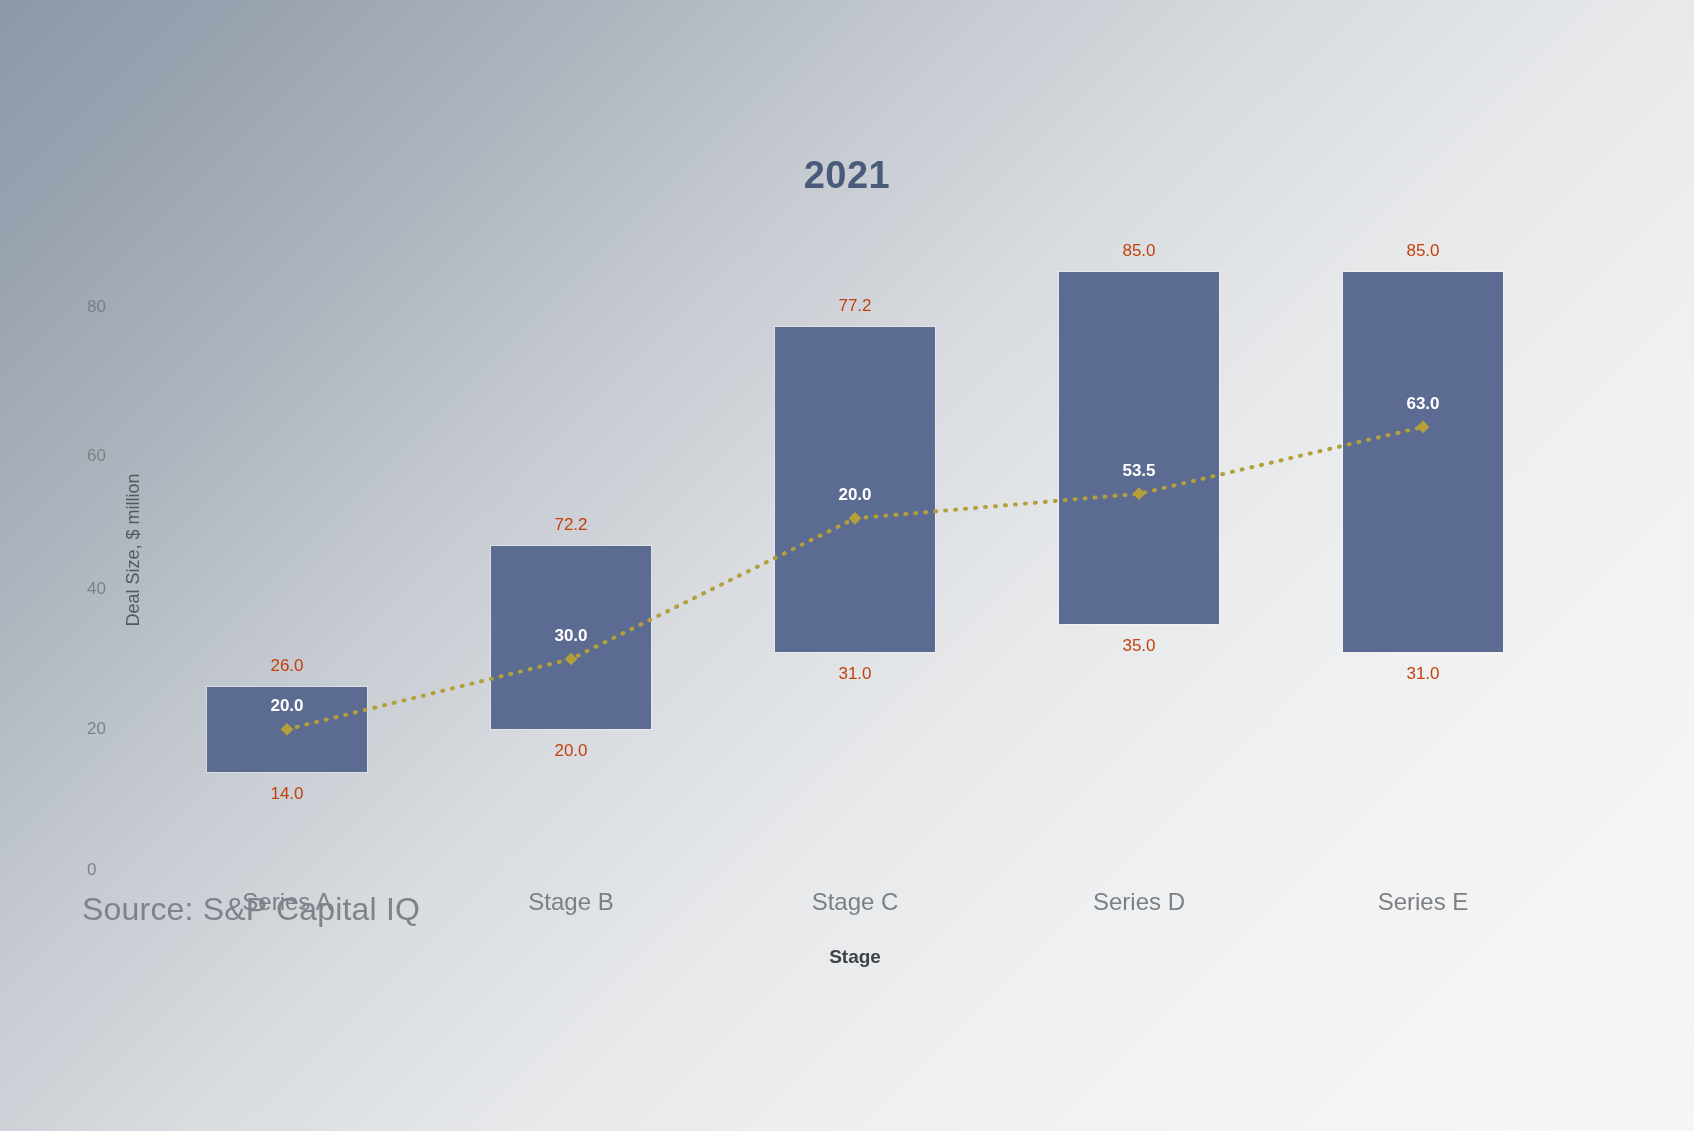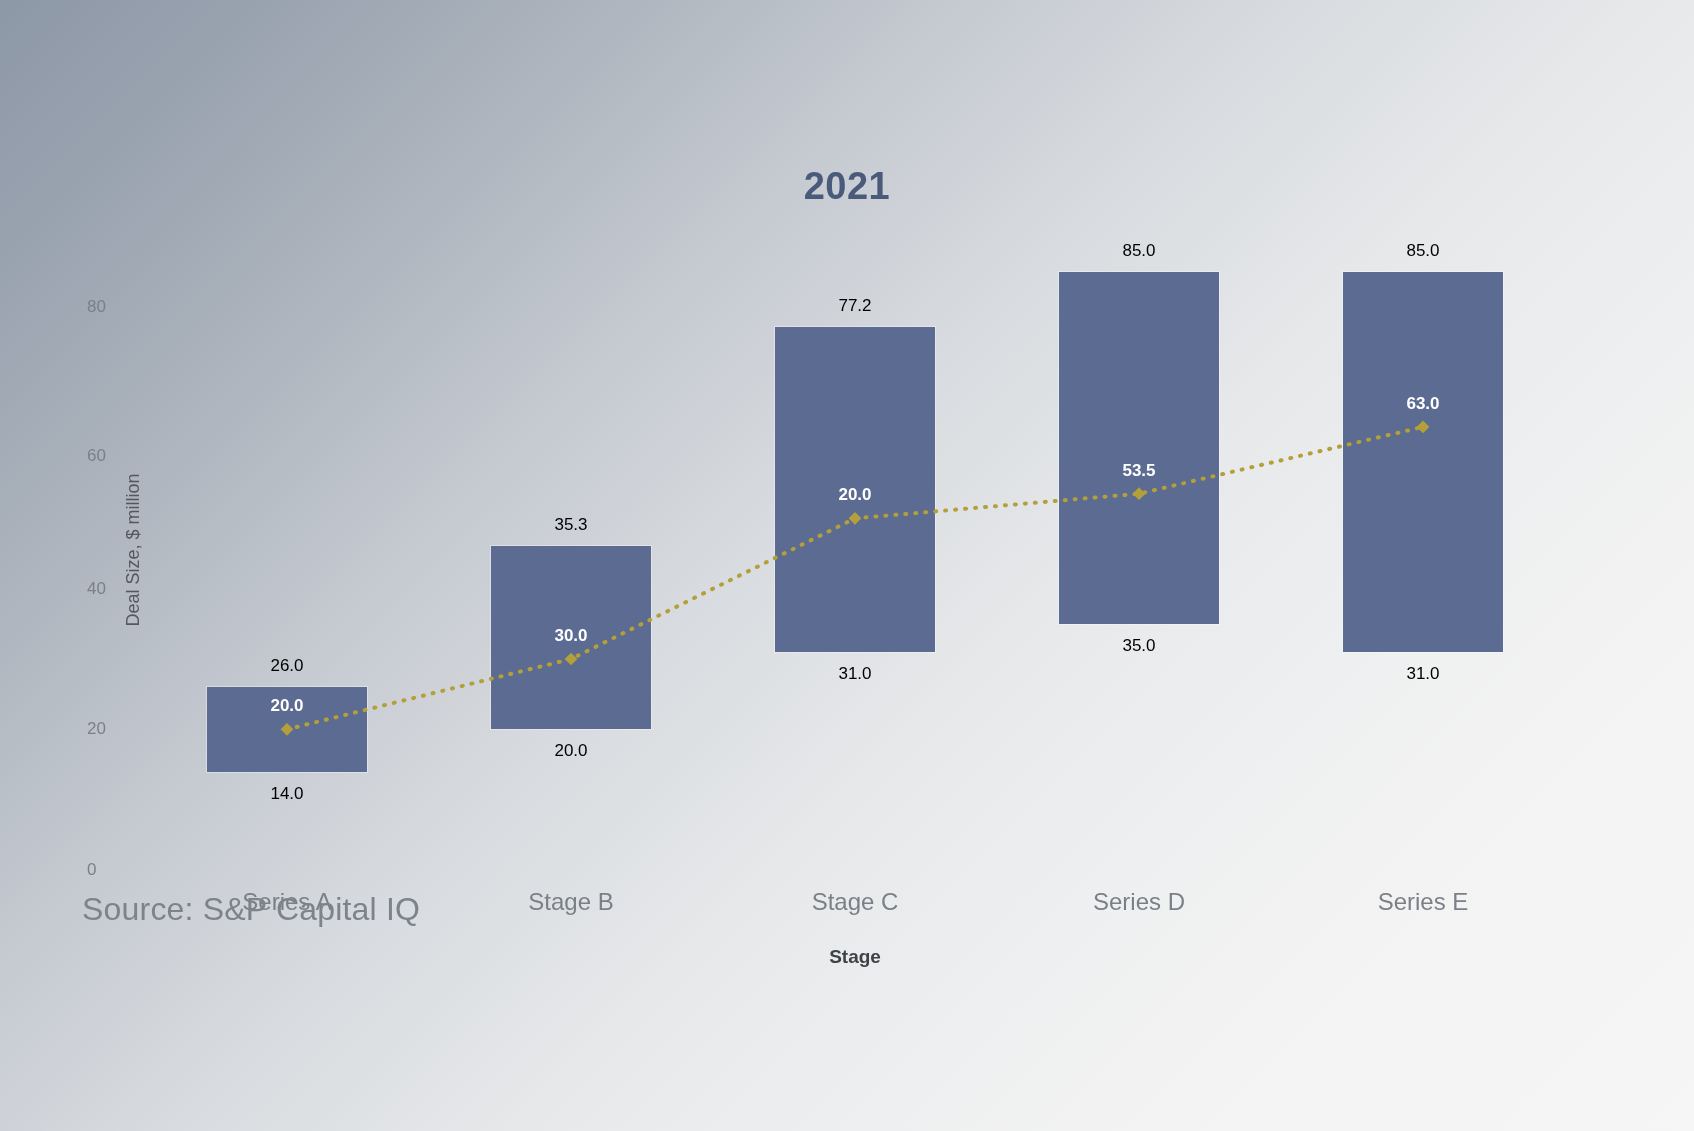--- a/index.html
+++ b/index.html
@@ -16,21 +16,21 @@
         #e6e8ea 58%,
         #eeeff0 70%,
         #f3f3f3 82%,
         #f6f6f6 100%);
     overflow:hidden;
     position:relative;
   }
   #stage{position:absolute;inset:0;}
 
   .chart-title{
-    position:absolute; left:0; right:0; top:165px;
+    position:absolute; left:0; right:0; top:154px;
     text-align:center;
     font-size:38px; font-weight:bold;
     color:#4a5a7a;
     letter-spacing:0.5px;
   }
   
   #plot{
     position:absolute;
     left:145px; top:230px;
     width:1420px; height:640px;
@@ -44,21 +44,21 @@
     font-size:18px; color:#55595f;
     white-space:nowrap;
   }
   .bar{
     position:absolute;
     background:#5c6b91;
     box-shadow:0 0 0 1px rgba(255,255,255,0.35);
   }
   .bar-top-label,.bar-bottom-label{
     position:absolute;
-    font-size:17px; color:#000000;
+    font-size:17px; color:#c2410c;
     text-align:center; white-space:nowrap;
     transform:translateX(-50%);
   }
   .line-label{
     position:absolute;
     font-size:17px; font-weight:bold; color:#ffffff;
     text-align:center; white-space:nowrap;
     transform:translateX(-50%);
   }
   .xtick{
@@ -108,21 +108,21 @@
         <polyline points="142,499.34065934065933 426,429.010989010989 710,288.35164835164835 994,263.7362637362637 1278,196.9230769230769" fill="none" stroke="#b3a03a" stroke-width="4" stroke-linecap="round" stroke-dasharray="1 9"></polyline>
         <rect x="137.5" y="494.84065934065933" width="9" height="9" fill="#b3a03a" transform="rotate(45 142 499.34065934065933)"></rect>
         <rect x="421.5" y="424.510989010989" width="9" height="9" fill="#b3a03a" transform="rotate(45 426 429.010989010989)"></rect>
         <rect x="705.5" y="283.85164835164835" width="9" height="9" fill="#b3a03a" transform="rotate(45 710 288.35164835164835)"></rect>
         <rect x="989.5" y="259.2362637362637" width="9" height="9" fill="#b3a03a" transform="rotate(45 994 263.7362637362637)"></rect>
         <rect x="1273.5" y="192.4230769230769" width="9" height="9" fill="#b3a03a" transform="rotate(45 1278 196.9230769230769)"></rect>
       </svg>
     <div id="labels">
         <div class="bar-top-label" style="left: 142px; top: 426.143px;">26.0</div>
         <div class="bar-bottom-label" style="left: 142px; top: 553.538px;">14.0</div>
-        <div class="bar-top-label" style="left: 426px; top: 285.484px;">35.3</div>
+        <div class="bar-top-label" style="left: 426px; top: 285.484px;">72.2</div>
         <div class="bar-bottom-label" style="left: 426px; top: 511.341px;">20.0</div>
         <div class="bar-top-label" style="left: 710px; top: 66.0549px;">77.2</div>
         <div class="bar-bottom-label" style="left: 710px; top: 433.978px;">31.0</div>
         <div class="bar-top-label" style="left: 994px; top: 11.1978px;">85.0</div>
         <div class="bar-bottom-label" style="left: 994px; top: 405.846px;">35.0</div>
         <div class="bar-top-label" style="left: 1278px; top: 11.1978px;">85.0</div>
         <div class="bar-bottom-label" style="left: 1278px; top: 433.978px;">31.0</div>
         <div class="line-label" style="left: 142px; top: 466.341px;">20.0</div>
         <div class="line-label" style="left: 426px; top: 396.011px;">30.0</div>
         <div class="line-label" style="left: 710px; top: 255.352px;">20.0</div>

